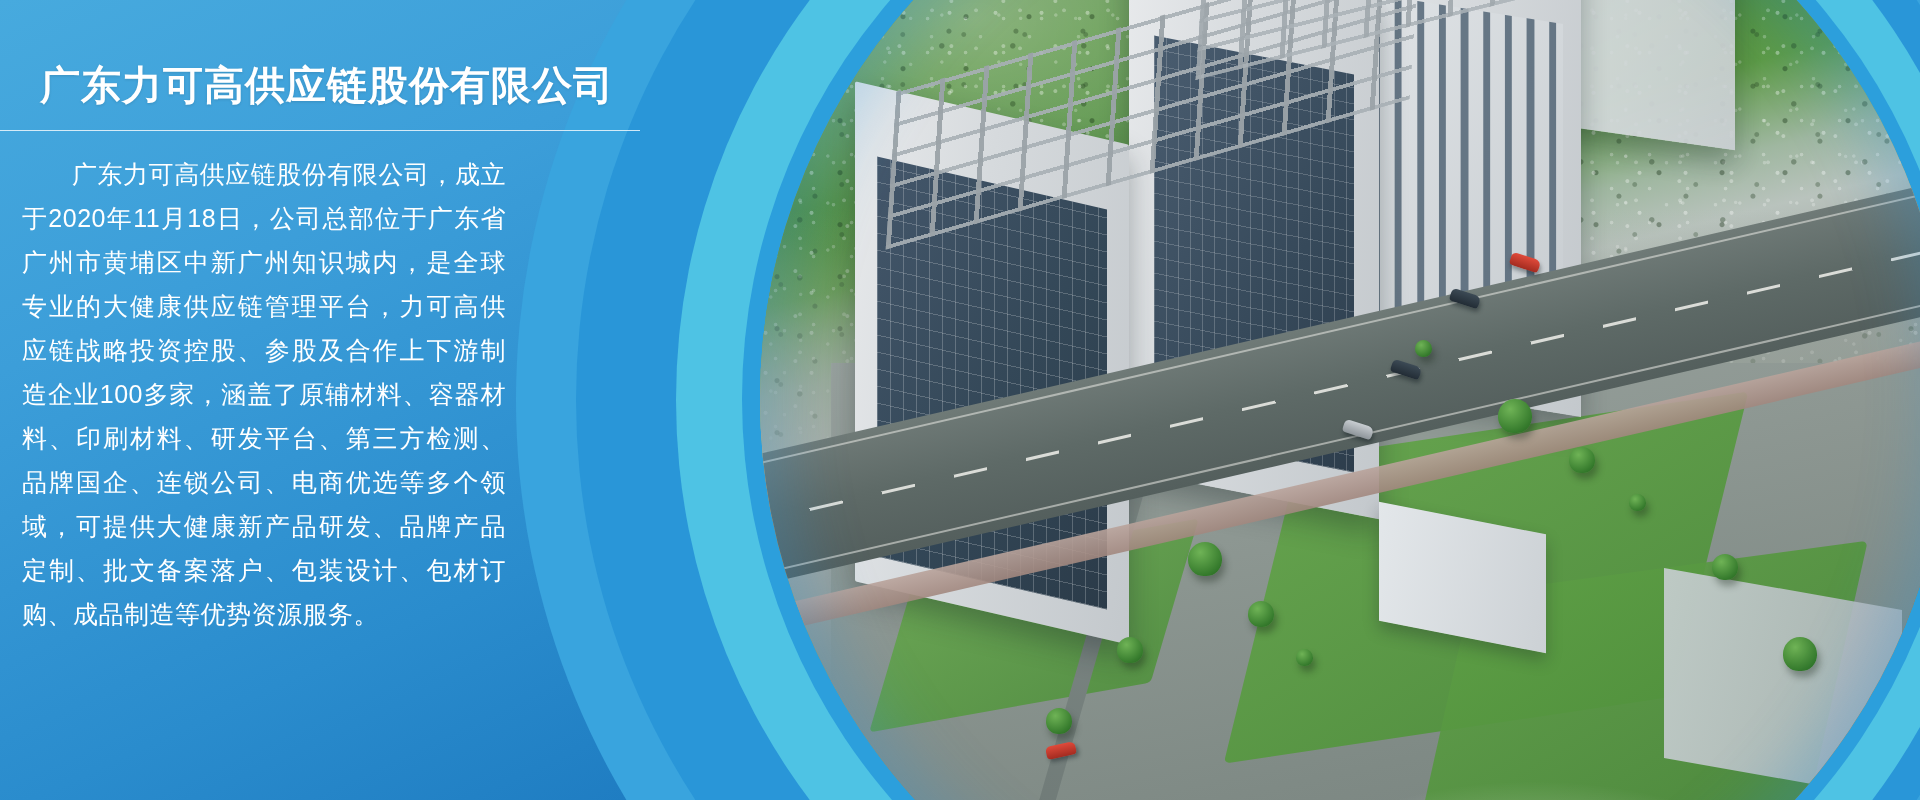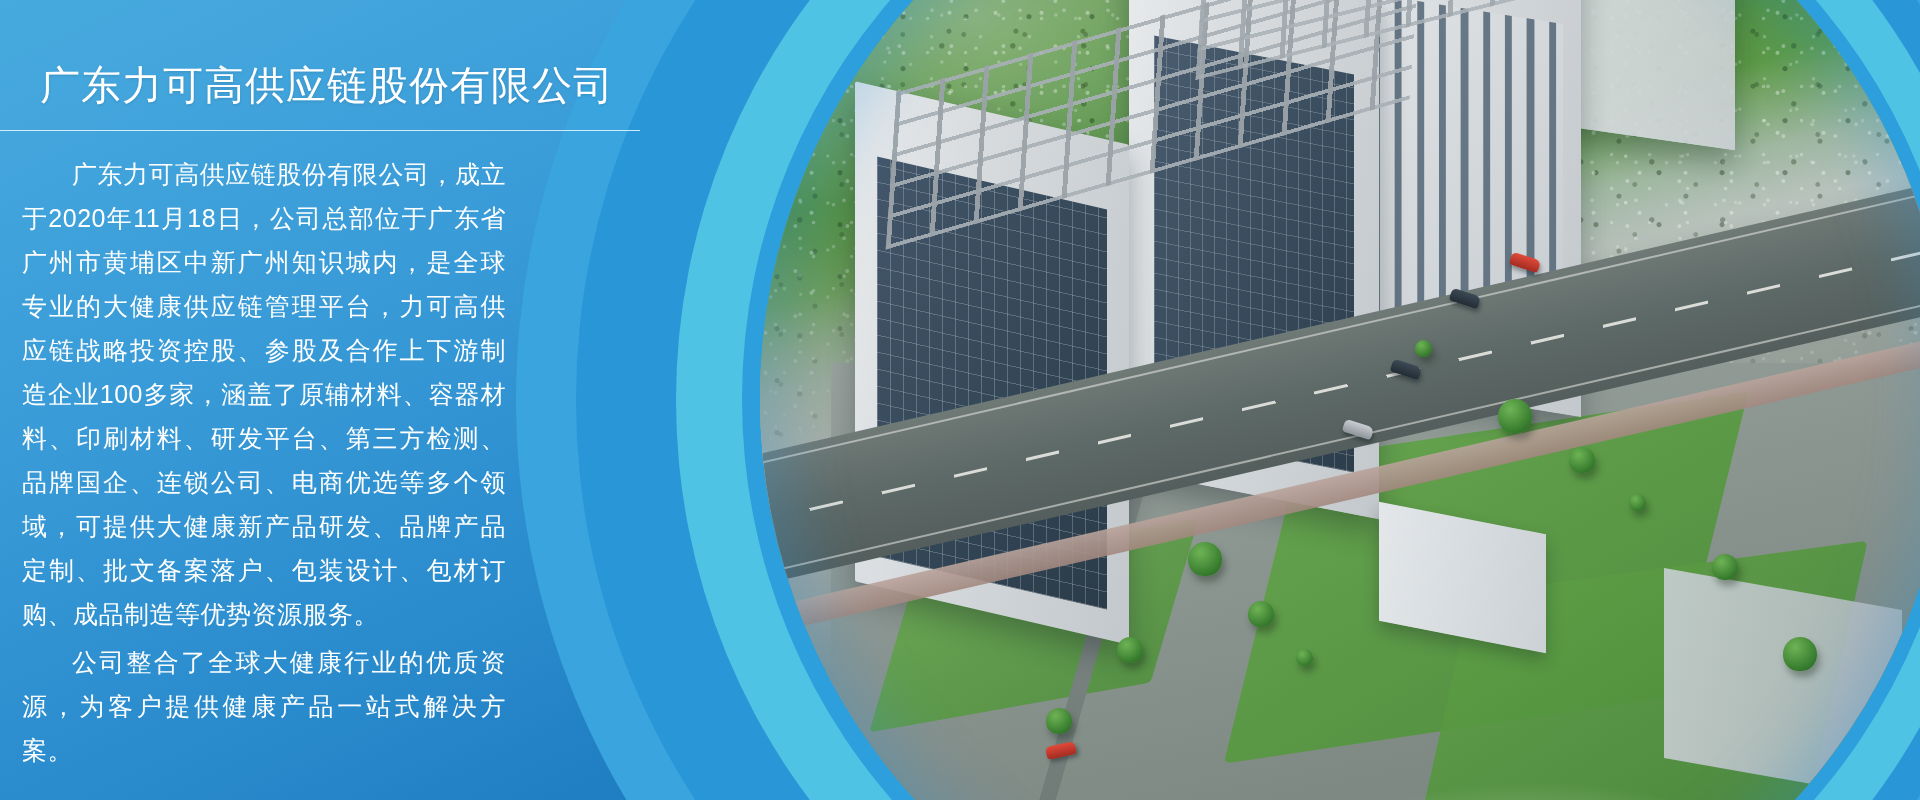--- a/index.html
+++ b/index.html
@@ -329,21 +329,21 @@
     width: 640px;
     height: 800px;
     z-index: 5;
   }
   .title {
     position: absolute;
     left: 40px;
     top: 58px;
     color: #ffffff;
     font-size: 40px;
-    font-weight: normal;
+    font-weight: bold;
     letter-spacing: 1px;
     white-space: nowrap;
     text-shadow: 0 1px 3px rgba(0,0,0,.12);
   }
   .rule {
     position: absolute;
     left: 0;
     top: 130px;
     width: 640px;
     height: 1px;
@@ -436,17 +436,16 @@
     <div class="photo-feather"></div>
   </div>
 
   <div class="content">
     <div class="title">广东力可高供应链股份有限公司</div>
 
     <div class="rule"></div>
 
     <div class="body-text">
       <p>广东力可高供应链股份有限公司，成立于2020年11月18日，公司总部位于广东省广州市黄埔区中新广州知识城内，是全球专业的大健康供应链管理平台，力可高供应链战略投资控股、参股及合作上下游制造企业100多家，涵盖了原辅材料、容器材料、印刷材料、研发平台、第三方检测、品牌国企、连锁公司、电商优选等多个领域，可提供大健康新产品研发、品牌产品定制、批文备案落户、包装设计、包材订购、成品制造等优势资源服务。</p>
-      <p>公司整合了全球大健康行业的优质资源，为客户提供健康产品一站式解决方案。</p>
     </div>
   </div>
 
 </div>
 
 </body></html>

